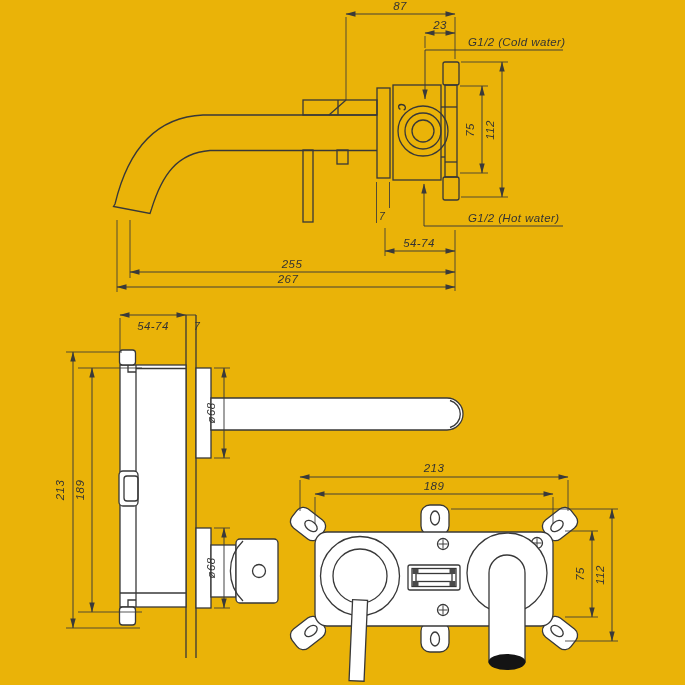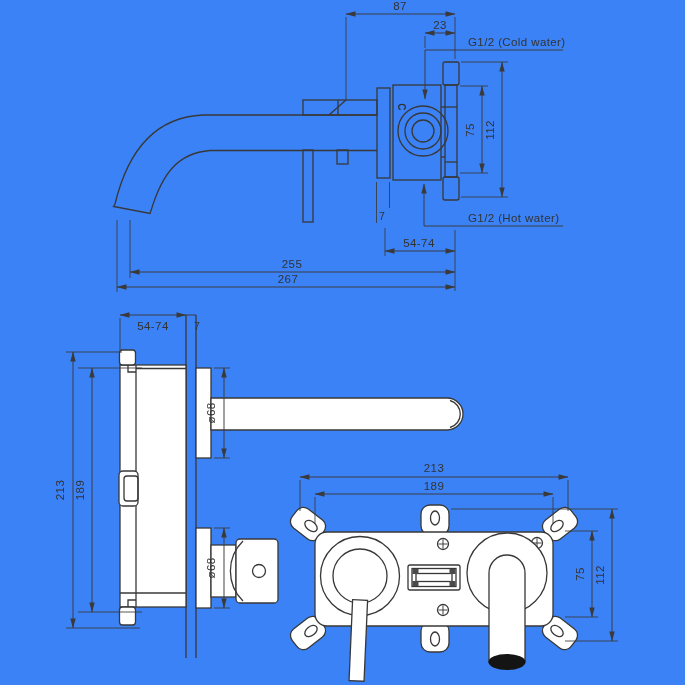--- a/index.html
+++ b/index.html
@@ -1,16 +1,16 @@
 <!DOCTYPE html>
 <html><head>
 <meta charset="utf-8">
 <style>
   html,body{margin:0;padding:0;background:#ffffff;}
-  .canvas{width:685px;height:685px;background:#3b82f6;position:relative;overflow:hidden;}
+  .canvas{width:685px;height:685px;background:#eab308;position:relative;overflow:hidden;font-style:italic;}
   svg{display:block;}
   text{font-family:"Liberation Sans","DejaVu Sans",sans-serif;fill:#333333;letter-spacing:0.4px;}
   .dimtxt{font-size:11.5px;}
   .dimtxt-sm{font-size:10.5px;}
   .marktxt{font-size:10px;font-weight:bold;}
   .obj{stroke:#383838;stroke-width:1.3;fill:none;}
   .objf{stroke:#383838;stroke-width:1.3;fill:#ffffff;}
   .dim{stroke:#3a3a3a;stroke-width:0.95;fill:none;}
   .ext{stroke:#3a3a3a;stroke-width:0.85;fill:none;}
   .nub{fill:#4a4a4a;stroke:none;}

